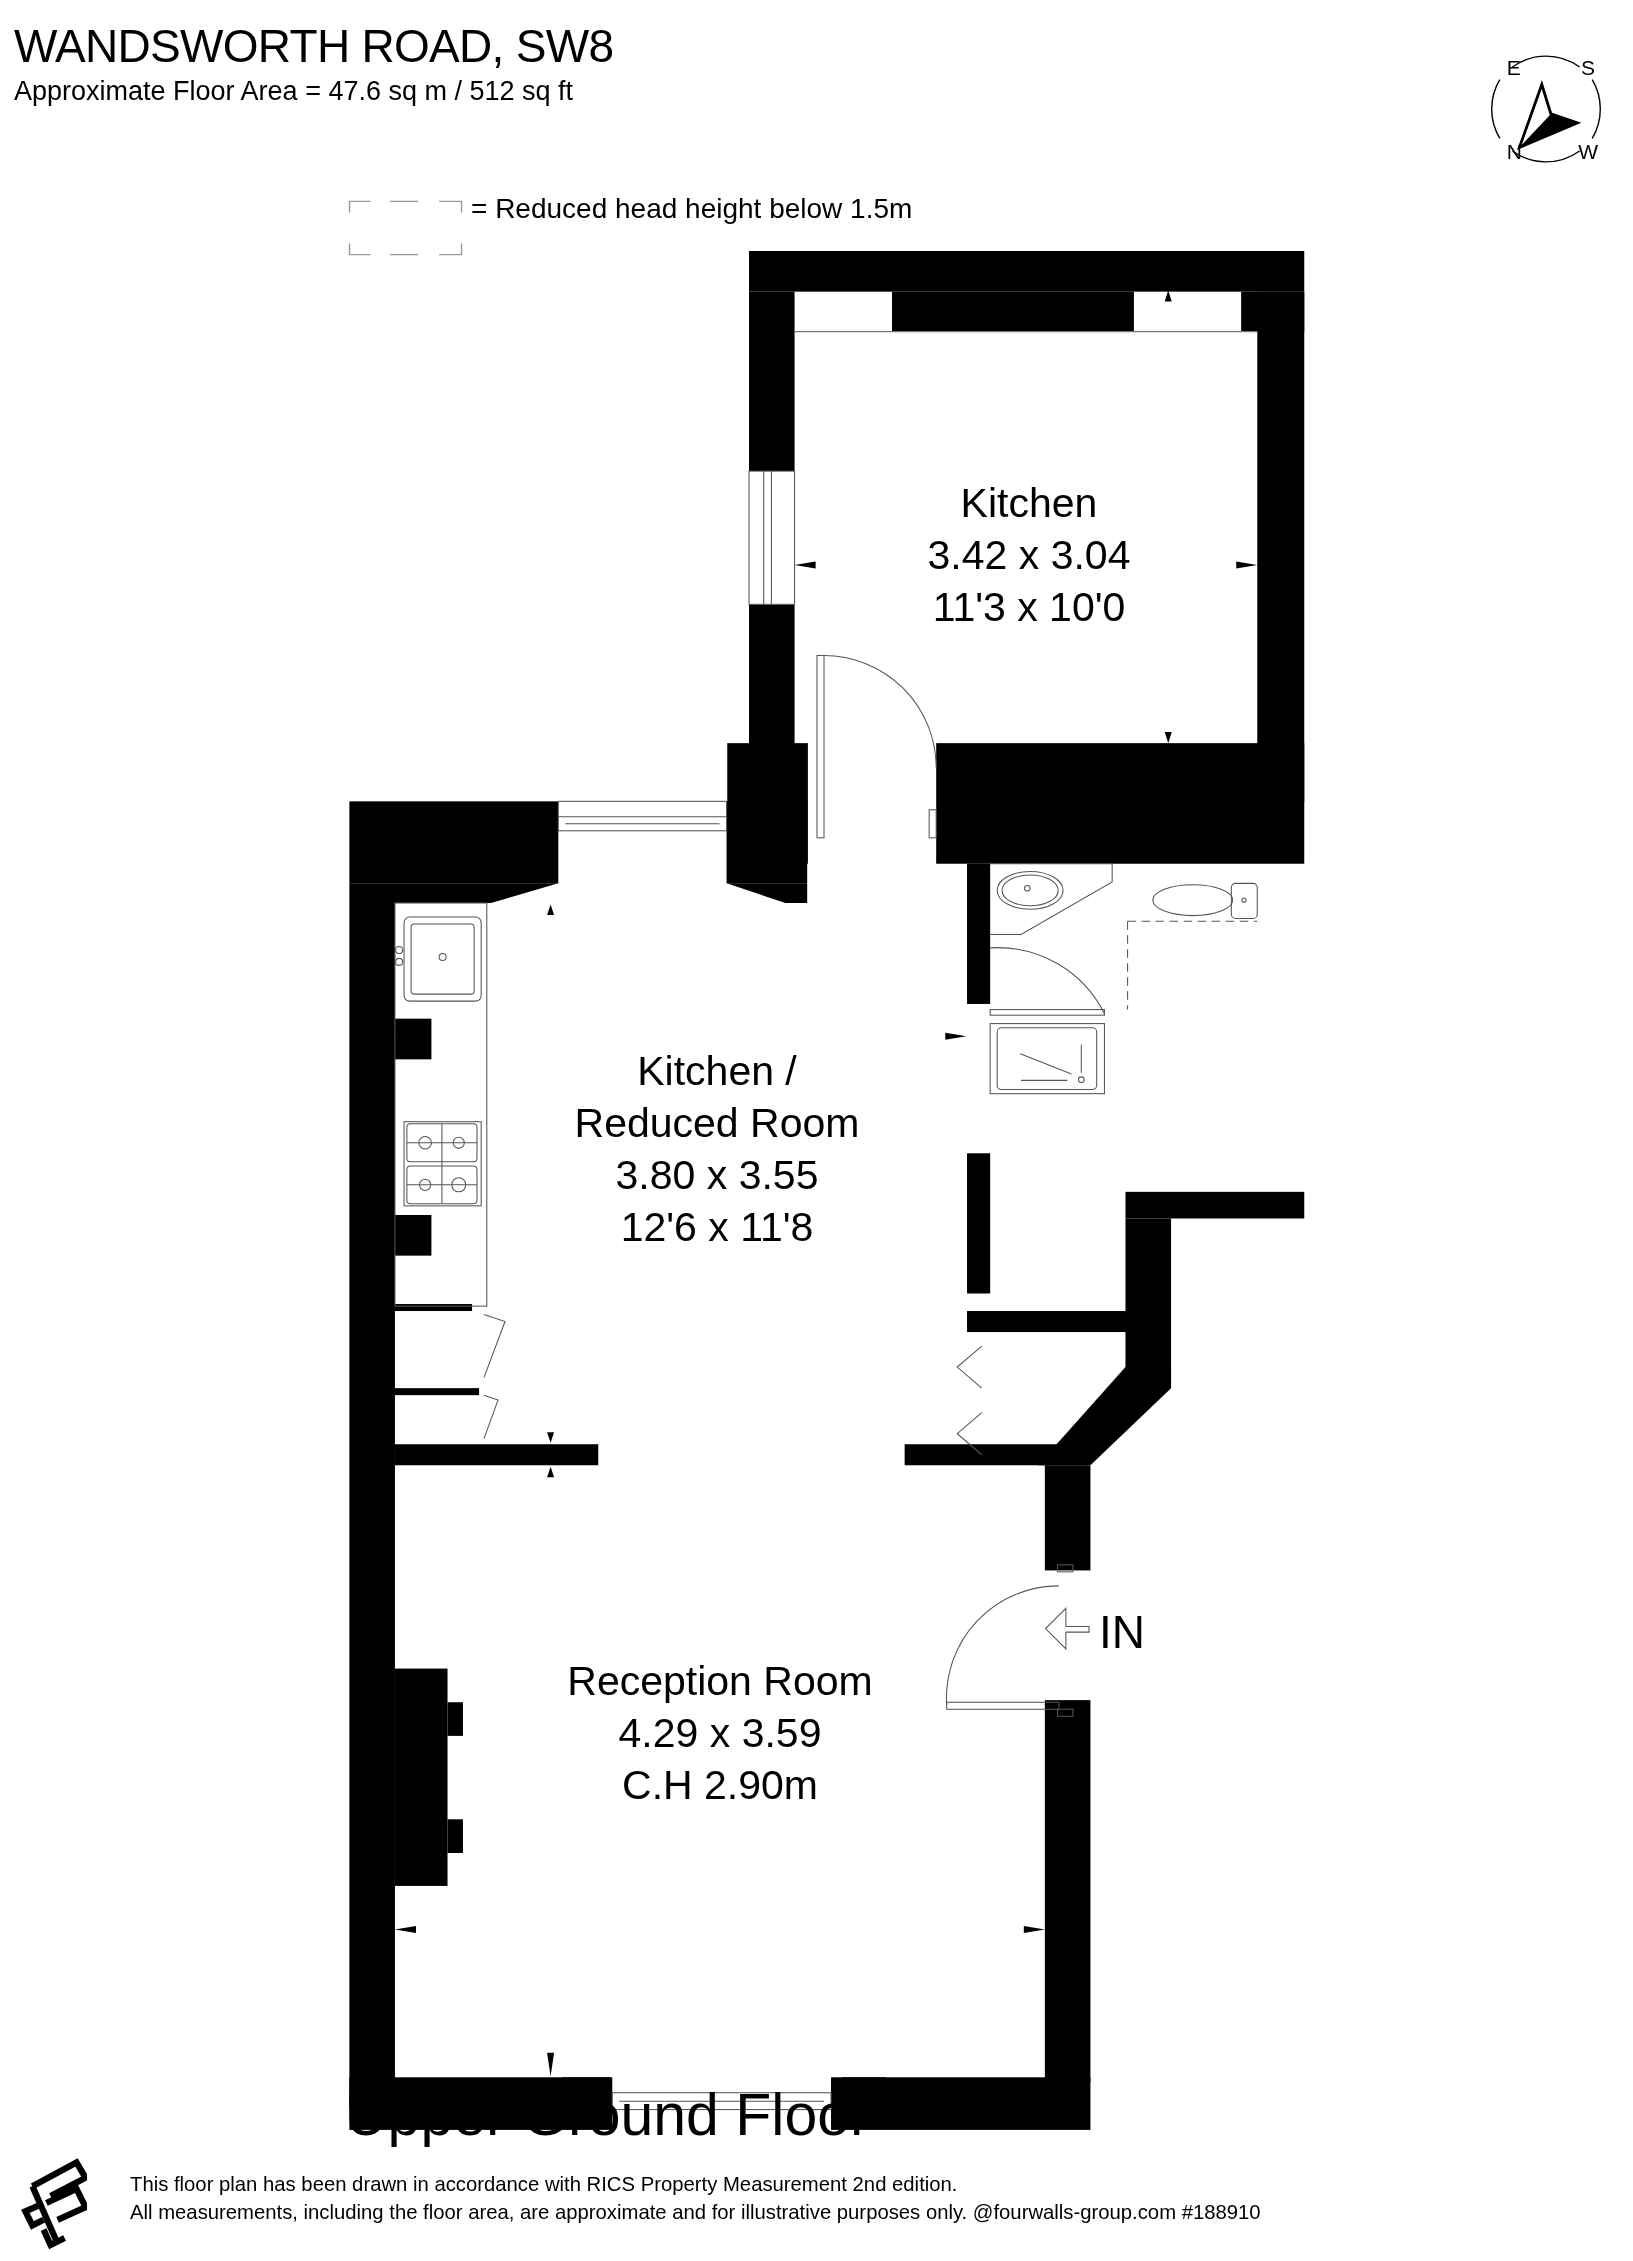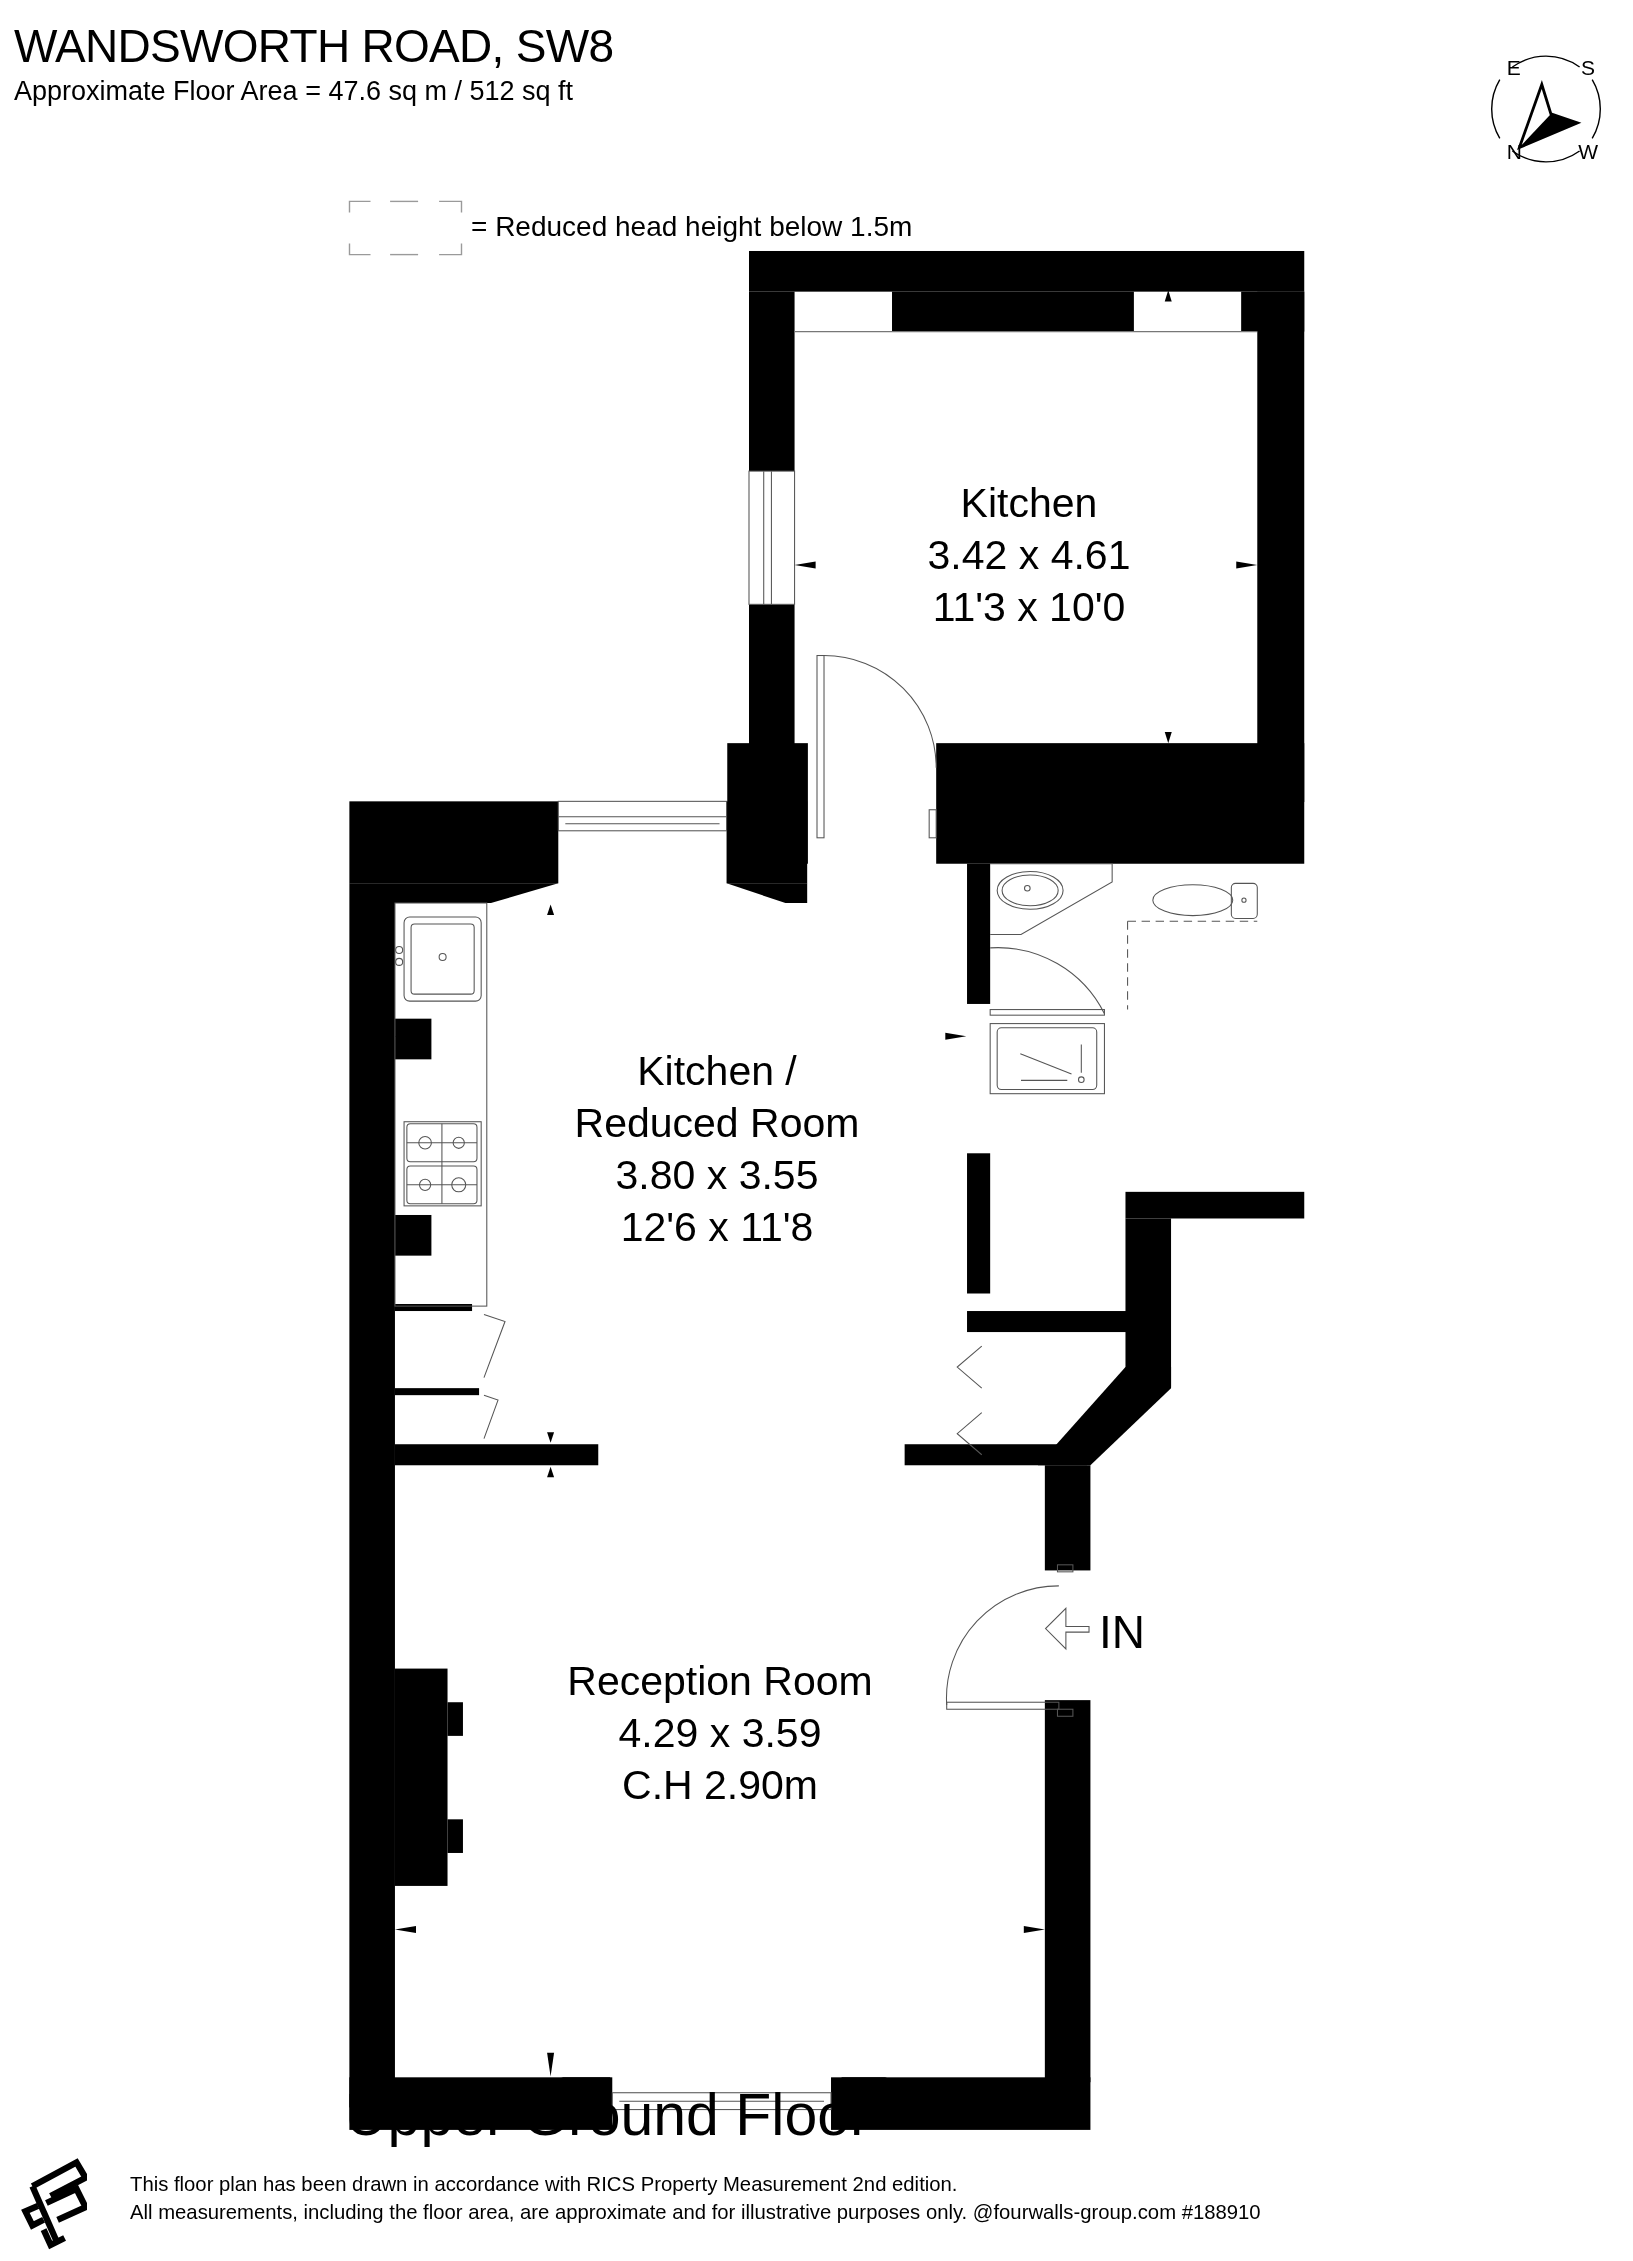--- a/index.html
+++ b/index.html
@@ -1,20 +1,20 @@
 <!DOCTYPE html>
 <html style="font-size:11.2px"><head>
 <meta charset="utf-8">
 <style>
   html, body { margin:0; padding:0; background:#ffffff; }
   body { width:1634px; height:2261px; position:relative; overflow:hidden; font-family:"Liberation Sans", sans-serif; color:#000; }
   .abs { position:absolute; }
   #title { left:14px; top:19.6px; font-size:46px; line-height:53px; letter-spacing:-0.7px; white-space:nowrap; }
   #subtitle { left:14px; top:76px; font-size:27px; line-height:31px; white-space:nowrap;text-align:center; }
-  #legend-text { left:471px; top:210px; font-size:28px; line-height:34px; white-space:nowrap;text-align:center; }
+  #legend-text { left:471px; top:192px; font-size:28px; line-height:34px; white-space:nowrap;text-align:center; }
   #legend-box { left:348px; top:200px; width:114px; width:115px; height:56px; }
   #plan { left:0; top:0; width:1634px; height:2261px; }
   .room-label { position:absolute; text-align:center; font-size:41px; line-height:52px; white-space:nowrap; transform:translateX(-50%); }
   #floor-name { left:345px; top:2080px; font-size:59px; line-height:70px; white-space:nowrap; }
   #in-label { left:1099px; top:1606px; font-size:46px; line-height:53px; }
   .footer-line { left:130px; font-size:20.3px; line-height:24px; white-space:nowrap; }
   #footer-1 { top:2172px; }
   #footer-2 { top:2200px; }
   #logo { left:9.8px; top:2147px; width:77px; height:105px; }
   #compass { left:1483px; top:46px; width:126px; height:126px; }
@@ -183,21 +183,21 @@
     <polygon points="785,2058 780,2043 790,2043"></polygon>
     <polygon points="785,2092 780,2107 790,2107"></polygon>
     <polygon points="563,2752 593,2747 593,2757"></polygon>
     <polygon points="1490,2752 1460,2747 1460,2757"></polygon>
     <polygon points="785,2962 780,2928 790,2928"></polygon>
   </g>
 </svg>
 
 <div class="room-label" style="left:1029px; top:477px;">
   <div>Kitchen</div>
-  <div>3.42 x 4.61</div>
+  <div>3.42 x 3.04</div>
   <div>11'3 x 10'0</div>
 </div>
 <div class="room-label" style="left:717px; top:1045px;">
   <div>Kitchen /</div>
   <div>Reduced Room</div>
   <div>3.80 x 3.55</div>
   <div>12'6 x 11'8</div>
 </div>
 <div class="room-label" style="left:720px; top:1655px;">
   <div>Reception Room</div>

